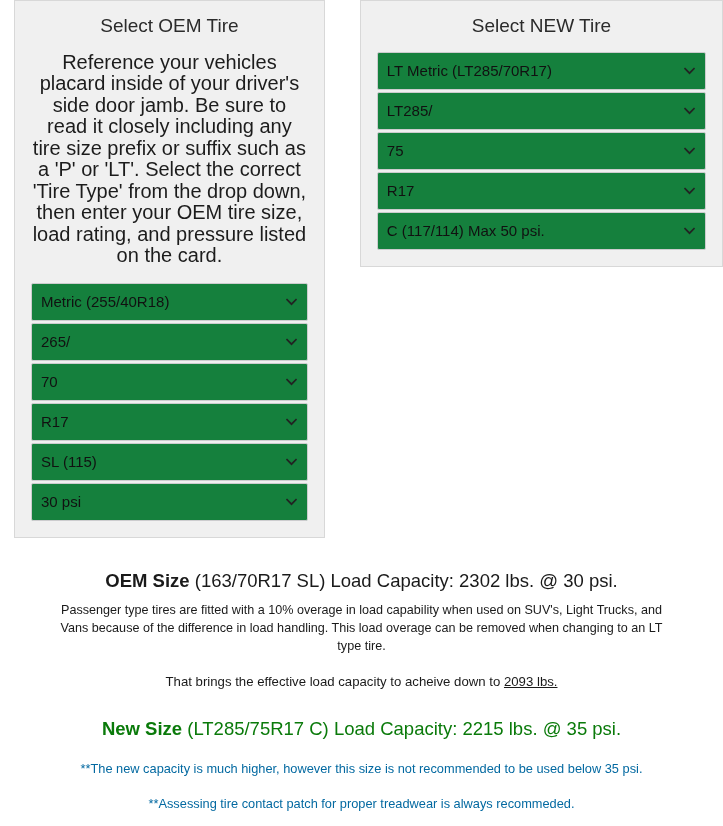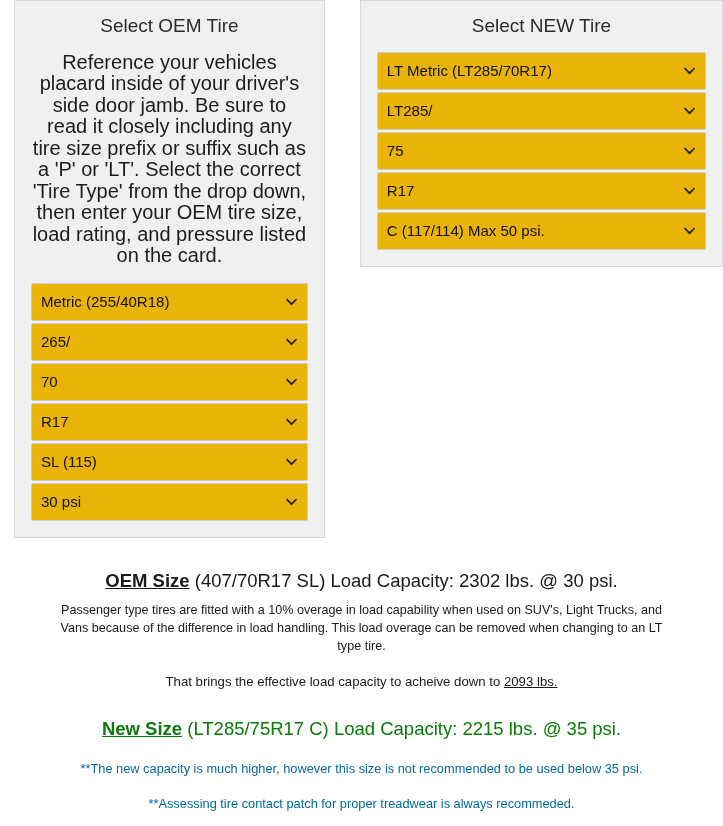--- a/index.html
+++ b/index.html
@@ -56,21 +56,21 @@
   }
   
   .select-wrap {
     position: relative;
     margin-bottom: 2px;
   }
   .fake-select {
     box-sizing: border-box;
     width: 100%;
     height: 38px;
-    background: #eab308;
+    background: #15803d;
     border: 1px solid #ccccce;
     border-radius: 2px;
     font-family: "Liberation Sans", sans-serif;
     font-size: 15px;
     color: #111111;
     line-height: 36px;
     padding: 0 30px 0 9px;
     white-space: nowrap;
     overflow: hidden;
     text-overflow: ellipsis;
@@ -93,21 +93,21 @@
     padding: 0 14px;
     text-align: center;
   }
   .size-line {
     font-size: 18.5px;
     line-height: 22px;
     color: #1a1a1a;
     margin: 0;
   }
   .oem-line { margin-top: 32px; }
-  .size-line .label { font-weight: bold; text-decoration: underline; }
+  .size-line .label { font-weight: bold; }
   .green { color: #0a7a0a; }
   .note-para {
     font-size: 12.6px;
     line-height: 18px;
     color: #1a1a1a;
     margin: 9px auto 0 auto;
     max-width: 610px;
   }
   .effective-line {
     font-size: 13.2px;
@@ -255,21 +255,21 @@
               <path d="M1 1.6 L5.5 6.2 L10 1.6" stroke="#222" stroke-width="1.7" fill="none" stroke-linecap="square"></path>
             </svg>
         </span>
       </div>
     </div>
 
   </div>
 
   <div class="results">
 
-    <p class="size-line oem-line"><span class="label">OEM Size</span><span> (407/70R17 SL) Load Capacity: 2302 lbs. @ 30 psi.</span></p>
+    <p class="size-line oem-line"><span class="label">OEM Size</span><span> (163/70R17 SL) Load Capacity: 2302 lbs. @ 30 psi.</span></p>
 
     <p class="note-para">Passenger type tires are fitted with a 10% overage in load capability when used on SUV's, Light Trucks, and Vans because of the difference in load handling. This load overage can be removed when changing to an LT type tire.</p>
 
     <p class="effective-line"><span>That brings the effective load capacity to acheive down to </span><span class="u">2093 lbs.</span></p>
 
     <p class="size-line new-line green"><span class="label">New Size</span><span> (LT285/75R17 C) Load Capacity: 2215 lbs. @ 35 psi.</span></p>
 
     <p class="star-note">**The new capacity is much higher, however this size is not recommended to be used below 35 psi.</p>
 
     <p class="star-note second">**Assessing tire contact patch for proper treadwear is always recommeded.</p>

